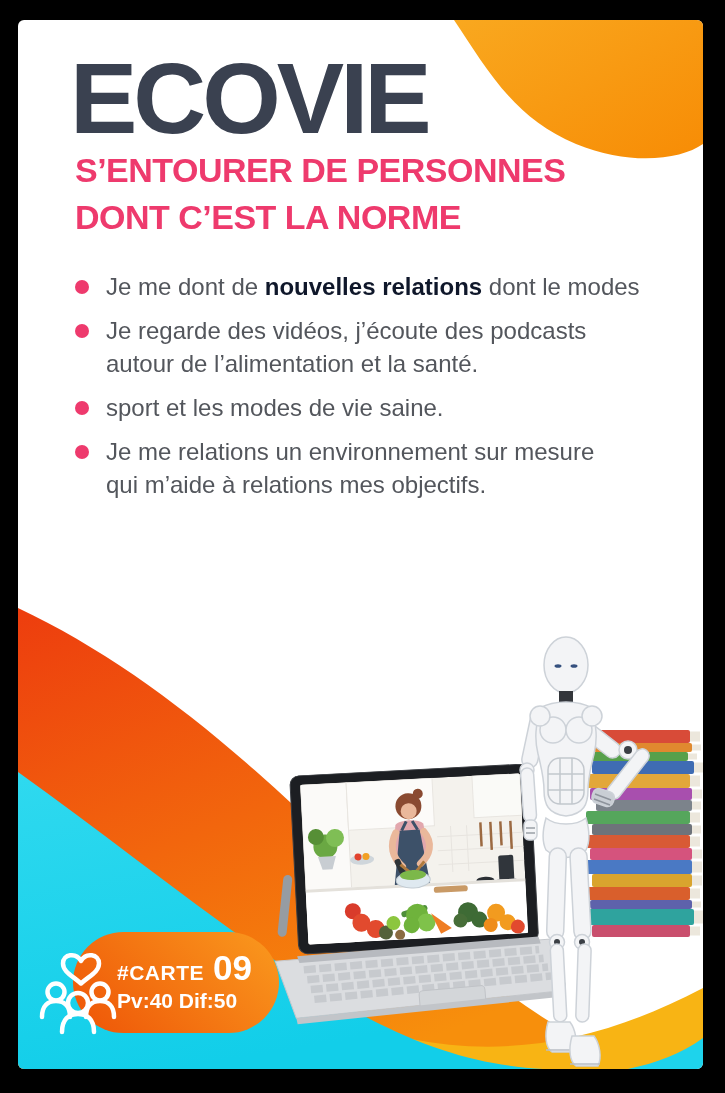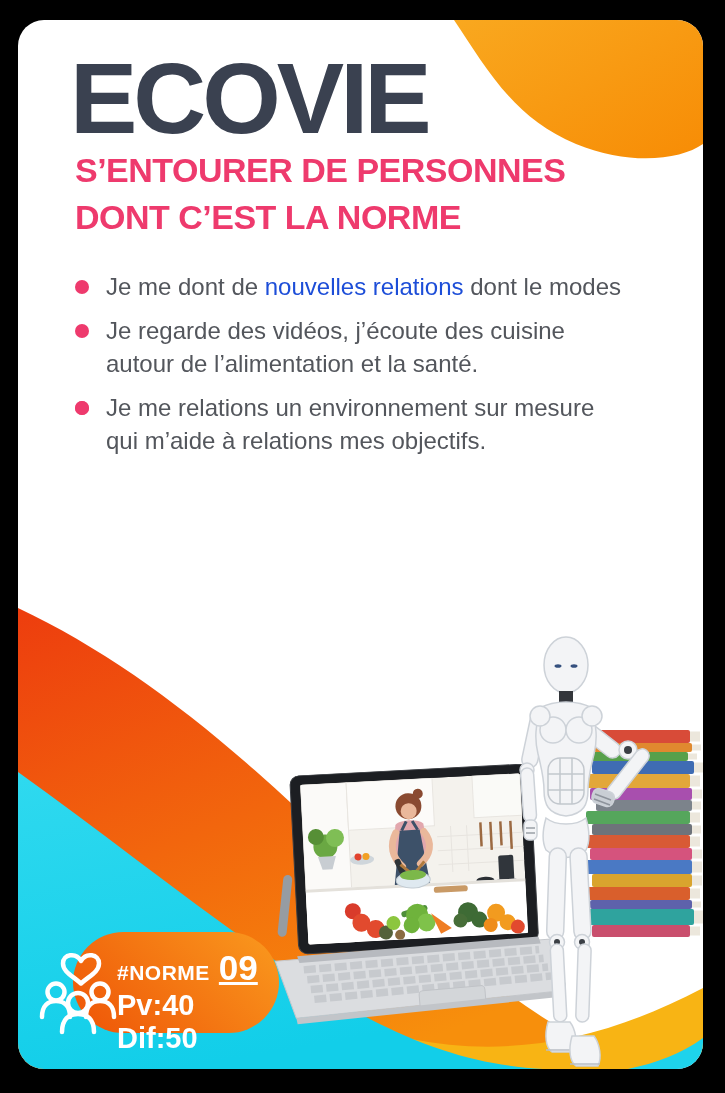--- a/index.html
+++ b/index.html
@@ -2,21 +2,21 @@
 <html><head>
 <meta charset="utf-8">
 <style>
   html,body{margin:0;padding:0;}
   body{
     width:725px;height:1093px;background:#000;overflow:hidden;position:relative;
     font-family:"Liberation Sans",sans-serif;
   }
   .card{
     position:absolute;left:18px;top:20px;width:685px;height:1049px;
-    background:#fff;border-radius:26px;overflow:hidden;
+    background:#fff;border-radius:6px;overflow:hidden;
   }
   .decor{position:absolute;left:0;top:0;width:100%;height:100%;}
   .title{
     position:absolute;left:52px;top:22px;margin:0;
     font-size:101px;line-height:112px;font-weight:900;letter-spacing:-4px;
     color:#3a4150;
   }
   .subtitle{
     position:absolute;left:57px;top:127px;
     font-size:34px;line-height:47px;font-weight:800;letter-spacing:-0.5px;
@@ -28,33 +28,33 @@
     list-style:none;margin:0;padding:0;
   }
   .bullets li{
     position:relative;padding-left:31px;margin-bottom:11px;
     font-size:24px;line-height:33px;color:#53565c;
   }
   .dot{
     position:absolute;left:0;top:10px;width:14px;height:14px;border-radius:50%;
     background:#ee3a6d;
   }
-  .bl b{font-weight:400;color:#1d4ed8;}
+  .bl b{font-weight:700;color:#0f172a;}
   .laptop{position:absolute;left:246px;top:744px;width:302px;height:262px;}
   .books{position:absolute;left:564px;top:710px;width:128px;height:214px;}
   .robot{position:absolute;left:482px;top:612px;width:160px;height:440px;}
   .badge{
     position:absolute;left:55px;top:912px;width:206px;height:101px;
     border-radius:52px;background:linear-gradient(225deg,#fa9a1e,#ee5407);
     color:#fff;padding:16px 0 0 44px;box-sizing:border-box;
   }
   .badge-l1{display:flex;align-items:baseline;gap:9px;font-weight:800;}
   .badge-hash{font-size:21px;letter-spacing:0.5px;}
-  .badge-num{font-size:35px;text-decoration:underline;}
-  .badge-l2{font-size:29px;font-weight:700;margin-top:1px;}
+  .badge-num{font-size:35px;}
+  .badge-l2{font-size:21px;font-weight:700;margin-top:1px;}
   .badge-icon{position:absolute;left:18px;top:924px;width:92px;height:92px;}
 </style>
 </head>
 <body>
 
 <div class="card">
 
   <svg class="decor" viewBox="0 0 685 1049" preserveAspectRatio="none">
     <defs>
       <linearGradient id="gBlob" x1="0" y1="0" x2="1" y2="1">
@@ -269,36 +269,37 @@
     <span>DONT C’EST LA NORME</span>
   </div>
 
   <ul class="bullets">
     <li>
       <span class="dot"></span>
       <div class="bl"><span>Je me dont de </span><b>nouvelles relations</b><span> dont le modes</span></div>
     </li>
     <li>
       <span class="dot"></span>
-      <div class="bl"><span>Je regarde des vidéos, j’écoute des cuisine</span><b></b><span></span></div>
+      <div class="bl"><span>Je regarde des vidéos, j’écoute des podcasts</span><b></b><span></span></div>
       <div class="bl"><span>autour de l’alimentation et la santé.</span><b></b><span></span></div>
     </li>
     <li>
       <span class="dot"></span>
+      <div class="bl"><span>sport et les modes de vie saine.</span><b></b><span></span></div>
     </li>
     <li>
       <span class="dot"></span>
       <div class="bl"><span>Je me relations un environnement sur mesure</span><b></b><span></span></div>
       <div class="bl"><span>qui m’aide à relations mes objectifs.</span><b></b><span></span></div>
     </li>
   </ul>
 
   <div class="badge">
     <div class="badge-l1">
-      <span class="badge-hash">#NORME</span>
+      <span class="badge-hash">#CARTE</span>
       <span class="badge-num">09</span>
     </div>
     <div class="badge-l2">Pv:40 Dif:50</div>
   </div>
 
   <svg class="badge-icon" viewBox="0 0 92 92">
     <g fill="none" stroke="#ffffff" stroke-width="4.5" stroke-linecap="round" stroke-linejoin="round">
       <path d="M45,17 C40,8 27,10 27,19.5 C27,28 37,32 45,39.5 C53,32 63,28 63,19.5 C63,10 50,8 45,17 Z"></path>
       <g>
         <circle cx="20" cy="48" r="8.5"></circle>

